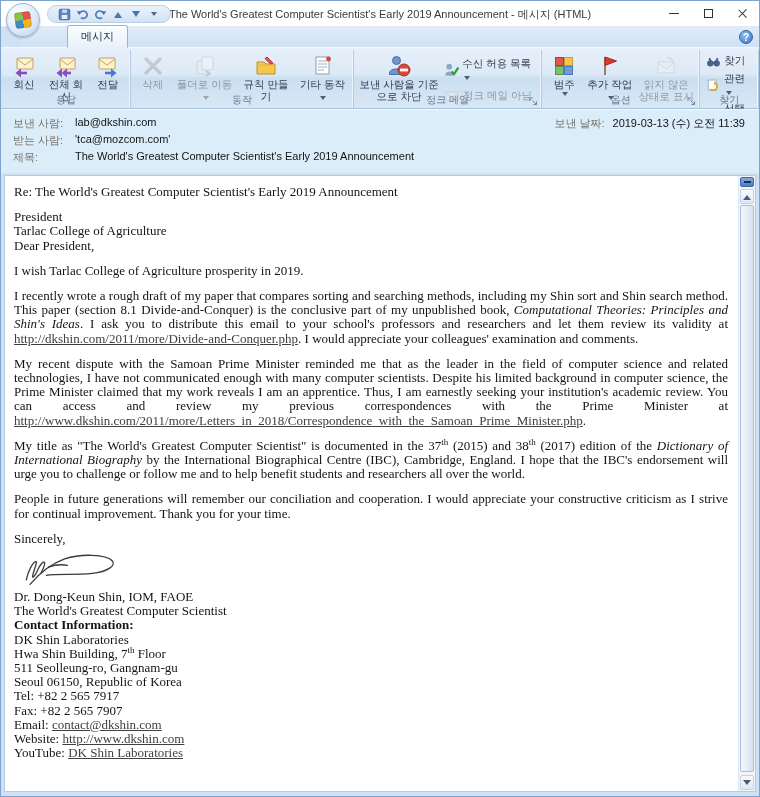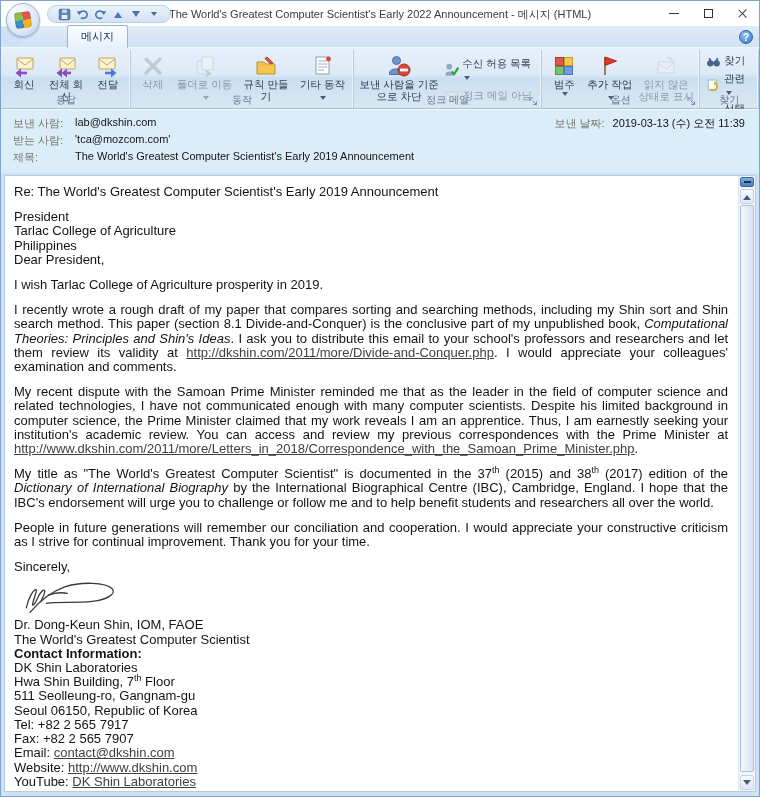--- a/index.html
+++ b/index.html
@@ -66,21 +66,21 @@
   .hrow{position:relative;display:flex;margin-bottom:2px;}
   .hlabel{width:62px;color:#77736a;flex:none;}
   .hvalue{color:#141414;}
   .sent-group{position:absolute;right:2px;top:0;display:flex;}
   .sent-group .hlabel{width:auto;margin-right:8px;}
 
   
   .mailbody{position:absolute;left:3px;right:3px;top:174px;bottom:4px;background:#fff;
       border:1px solid #b3cce6;overflow:hidden;}
   .bodytext{position:absolute;left:0;top:0;right:18px;bottom:0;padding:9px 9px 0 9px;
-      font-family:Liberation Sans, sans-serif;font-size:13px;line-height:14.2px;color:#141414;text-align:justify;overflow:hidden;border-radius:13px;}
+      font-family:Liberation Serif, serif;font-size:13px;line-height:14.2px;color:#141414;text-align:justify;overflow:hidden;border-radius:13px;}
   .para{margin:0 0 11px 0;}
   .line{margin:0;}
   .bodytext a{color:#404040;text-decoration:underline;}
   .bodytext i{font-style:italic;}
   sup{font-size:9px;line-height:0;}
   .bold{font-weight:bold;}
   .sig-svg{display:block;margin:1px 0 1px 2px;}
 
   
   .vscroll{position:absolute;top:0;right:0;bottom:0;width:17px;background:#f2f6fb;border-left:1px solid #dfe8f2;
@@ -95,21 +95,21 @@
   .track{flex:1;position:relative;margin:1px 0;}
   .thumb{position:absolute;left:0;right:0;top:0;bottom:2px;background:linear-gradient(90deg,#f4f8fd,#d6e2f1);
       border:1px solid #a9c0dd;border-radius:2px;}
 </style>
 </head>
 <body>
 
 <div class="window">
 
   <div class="titlebar">
-    <div class="title-text">The World's Greatest Computer Scientist's Early 2022 Announcement - 메시지 (HTML)</div>
+    <div class="title-text">The World's Greatest Computer Scientist's Early 2019 Announcement - 메시지 (HTML)</div>
     <div class="win-controls">
       <div class="win-btn">
           <span class="min-glyph"></span>
         </div>
       <div class="win-btn">
           <span class="max-glyph"></span>
         </div>
       <div class="win-btn">
           <span class="close-glyph"></span>
         </div>
@@ -365,21 +365,20 @@
     </div>
   </div>
 
   <div class="mailbody">
     <div class="bodytext">
       <p class="para">Re: The World's Greatest Computer Scientist's Early 2019 Announcement</p>
 
       <div>
         <p class="line">President</p>
         <p class="line">Tarlac College of Agriculture</p>
-        <p class="line para" style="margin-top:0">Philippines</p>
       </div>
 
       <p class="para">Dear President,</p>
 
       <p class="para">I wish Tarlac College of Agriculture prosperity in 2019.</p>
 
       <p class="para"><span>I recently wrote a rough draft of my paper that compares sorting and searching methods, including my Shin sort and Shin search method. This paper (section 8.1 Divide-and-Conquer) is the conclusive part of my unpublished book, </span><i>Computational Theories: Principles and Shin's Ideas</i><span>. I ask you to distribute this email to your school's professors and researchers and let them review its validity at </span><a href="#">http://dkshin.com/2011/more/Divide-and-Conquer.php</a><span>. I would appreciate your colleagues' examination and comments.</span></p>
 
       <p class="para"><span>My recent dispute with the Samoan Prime Minister reminded me that as the leader in the field of computer science and related technologies, I have not communicated enough with many computer scientists. Despite his limited background in computer science, the Prime Minister claimed that my work reveals I am an apprentice. Thus, I am earnestly seeking your institution's academic review. You can access and review my previous correspondences with the Prime Minister at </span><a href="#">http://www.dkshin.com/2011/more/Letters_in_2018/Correspondence_with_the_Samoan_Prime_Minister.php</a><span>.</span></p>
 

